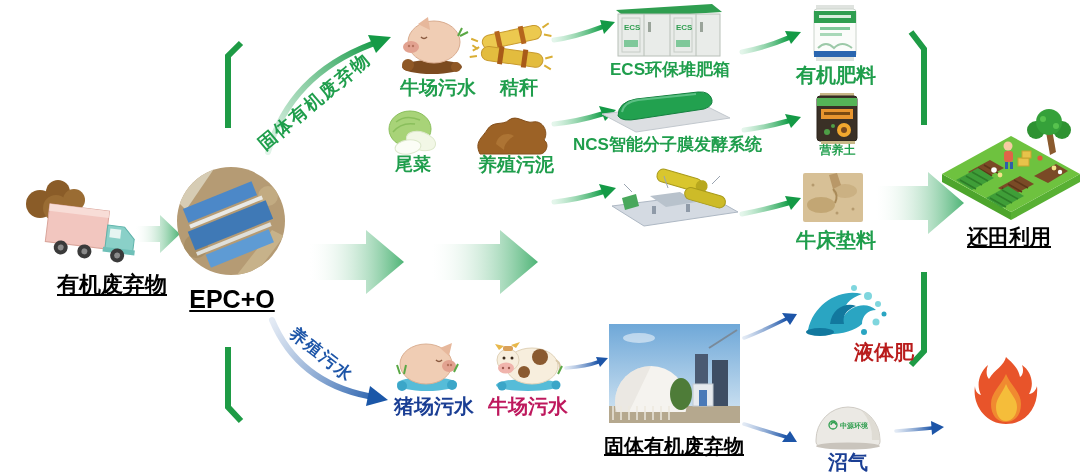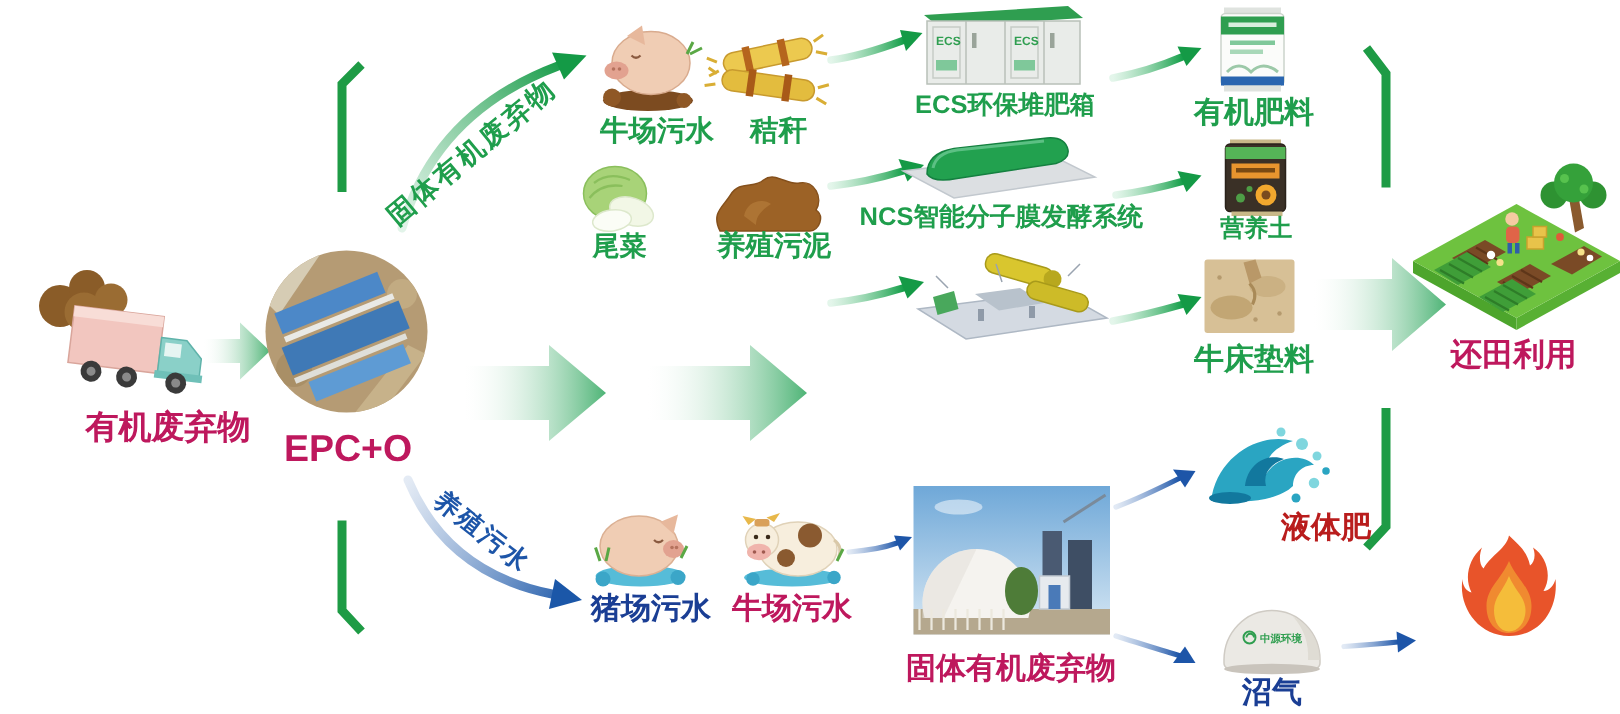--- a/index.html
+++ b/index.html
@@ -1,21 +1,21 @@
 <!DOCTYPE html>
 <html><head>
 <meta charset="utf-8">
 <style>
   html,body{margin:0;padding:0;background:#fff;}
   .canvas{position:relative;width:1080px;height:476px;background:#ffffff;overflow:hidden;
           font-family:"Liberation Sans","DejaVu Sans",sans-serif;}
   .node{position:absolute;}
   .lbl{position:absolute;font-weight:bold;text-align:center;line-height:1.1;white-space:nowrap;}
   .g{color:#1f9e4c;}
-  .b{color:#be185d;}
+  .b{color:#000000;text-decoration:underline;}
   .rot{transform-origin:center;}
   svg{display:block;overflow:visible;}
 </style>
 </head>
 <body>
 
 <div class="canvas">
 
   <svg class="node" style="left:0;top:0" width="1080" height="476" viewBox="0 0 1080 476">
     <defs>
@@ -270,21 +270,21 @@
       <rect x="4" y="6" width="40" height="8" fill="#55b457"></rect>
       <rect x="8" y="17" width="32" height="10" fill="#e8952e"></rect>
       <rect x="11" y="20" width="26" height="3" fill="#7a4a12"></rect>
       <circle cx="31" cy="38" r="7" fill="#f2a82e"></circle>
         <circle cx="31" cy="38" r="3" fill="#7a4a1e"></circle>
       <circle cx="14" cy="40" r="3" fill="#4e9e46"></circle>
         <circle cx="20" cy="34" r="2" fill="#4e9e46"></circle>
       <rect x="8" y="49" width="34" height="3" fill="#c8b888"></rect>
     </svg>
   </div>
-  <div class="lbl g" style="left:795px;top:144px;width:85px;font-size:16px">营养土</div>
+  <div class="lbl g" style="left:795px;top:144px;width:85px;font-size:12px">营养土</div>
 
   <div class="node" style="left:608px;top:166px">
     <svg width="134" height="62" viewBox="0 0 134 62">
       <polygon points="4,40 98,28 130,46 36,60" fill="#d4dae2" stroke="#aeb8c4"></polygon>
       <polygon points="42,30 72,26 88,36 58,41" fill="#b8c2cc"></polygon>
       <g transform="rotate(16 72 16)">
         <rect x="48" y="8" width="46" height="13" rx="6" fill="#d9c62e" stroke="#a89a1a"></rect>
         <circle cx="94" cy="14" r="6" fill="#b8a81e"></circle>
       </g>
       <g transform="rotate(16 98 32)">

